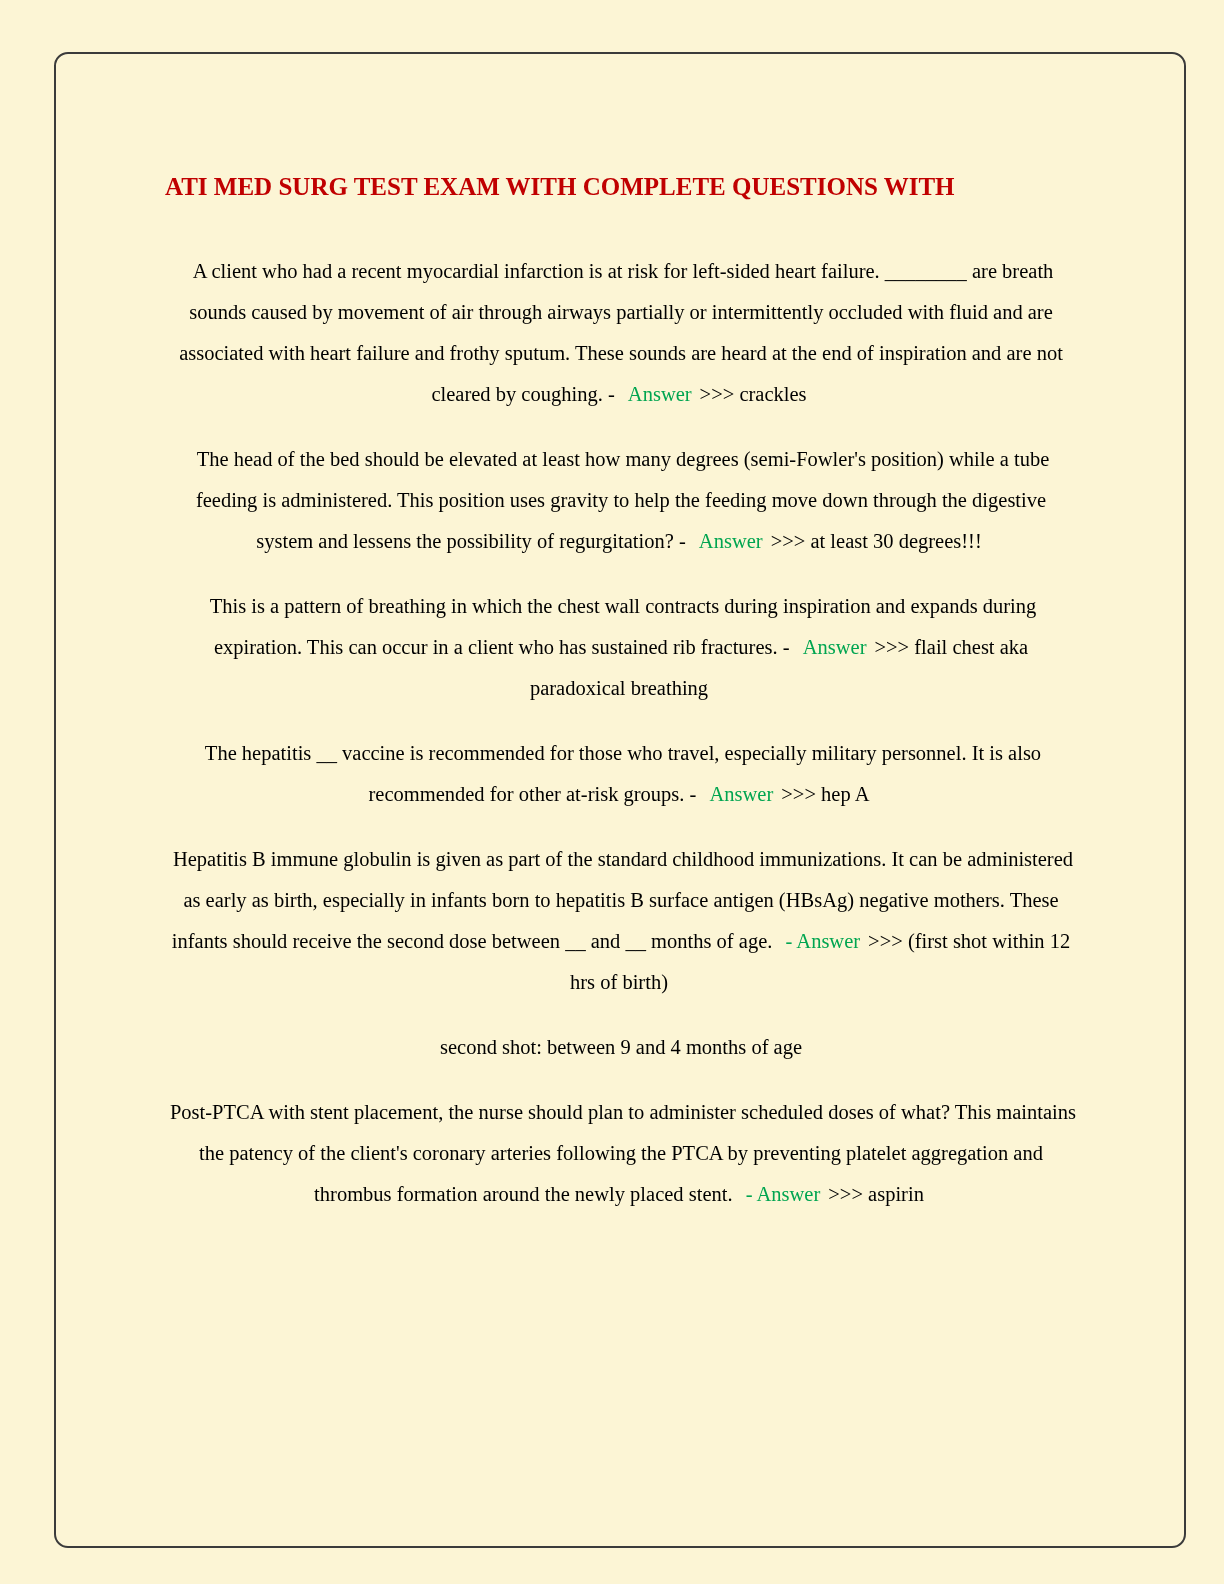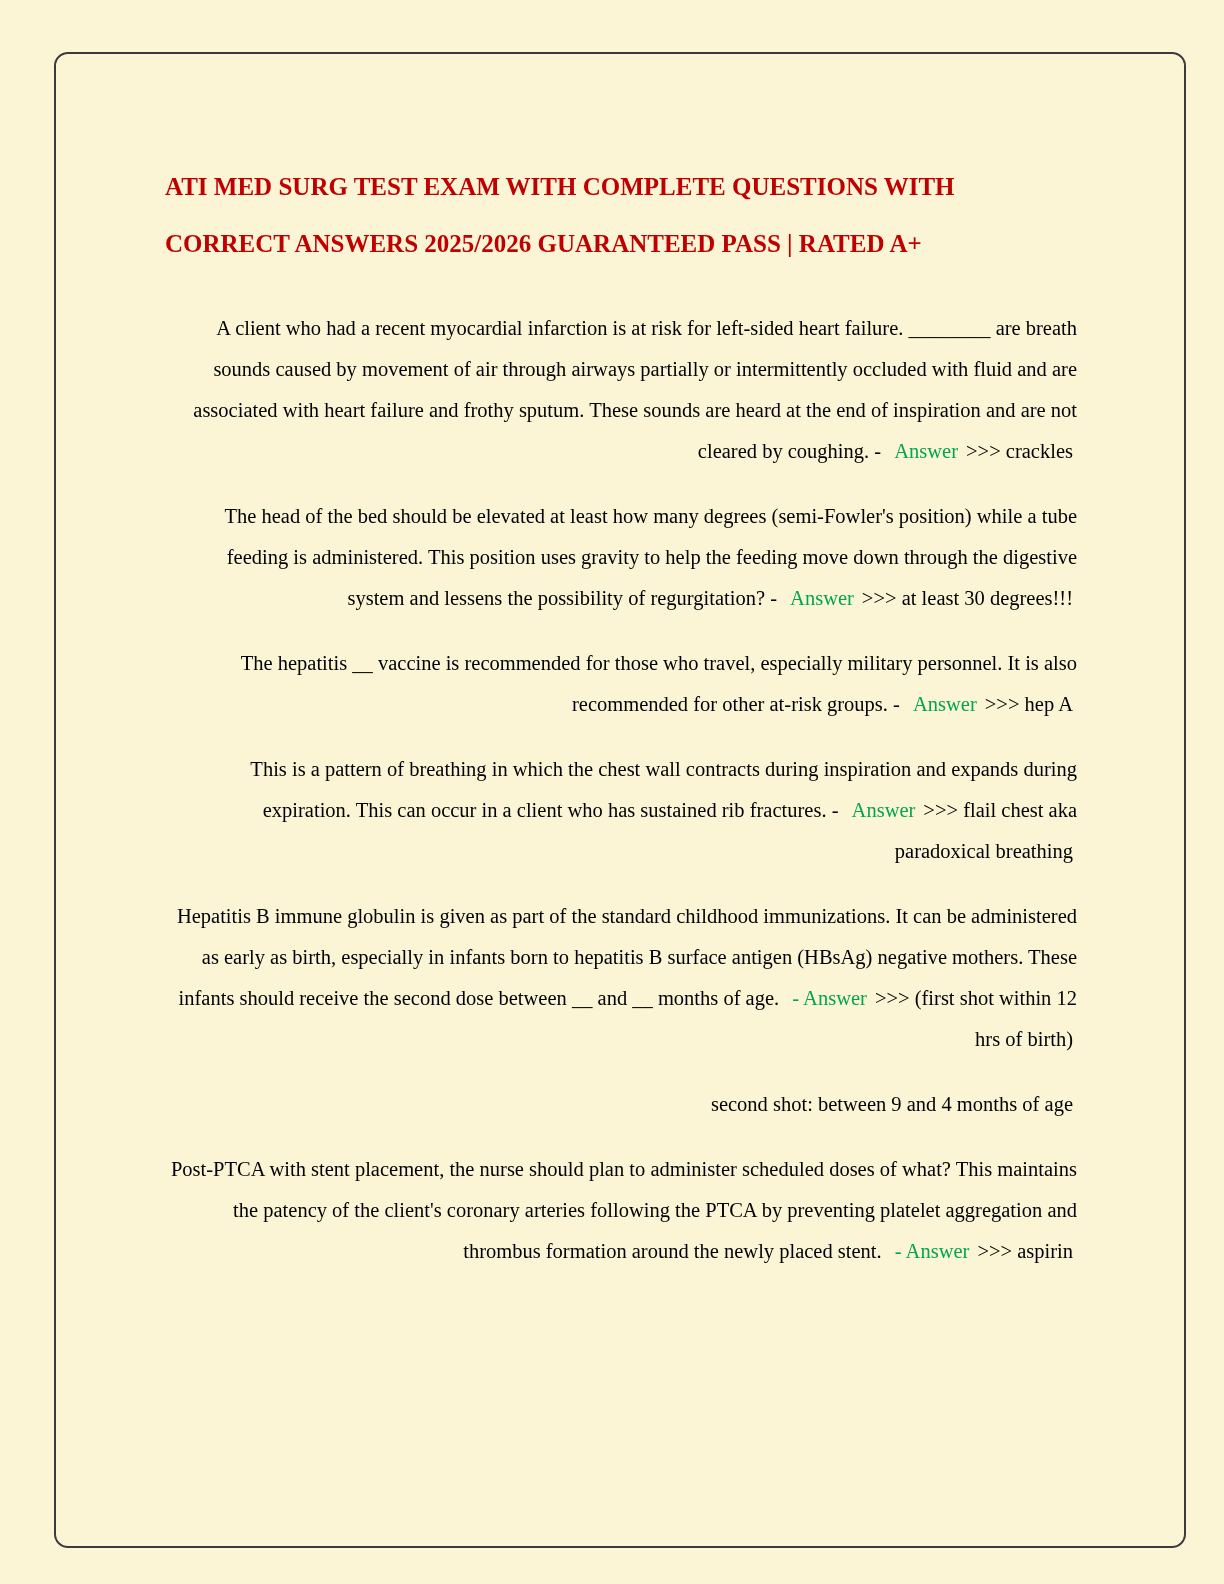--- a/index.html
+++ b/index.html
@@ -42,39 +42,38 @@
     font-weight: bold;
     line-height: 49px;
     margin-bottom: 24px;
   }
   .title-line { display: block; }
   #paragraphs p {
     color: var(--body-color);
     font-size: 20.5px;
     line-height: 41px;
     margin: 0 0 16px 0;
-    text-align: right;
+    text-align: center;
   }
   .seg-body { color: var(--body-color); }
   .seg-answer { color: var(--answer-color); }
 </style>
 </head>
 <body>
 
 <div class="page">
   <div class="frame">
     <div class="content">
       <h1 class="title">
         <span class="title-line">ATI MED SURG TEST EXAM WITH COMPLETE QUESTIONS WITH</span>
-        <span class="title-line">CORRECT ANSWERS 2025/2026 GUARANTEED PASS | RATED A+</span>
       </h1>
       <div id="paragraphs">
           <p><span class="seg-body">A client who had a recent myocardial infarction is at risk for left-sided heart failure. ________ are breath sounds caused by movement of air through airways partially or intermittently occluded with fluid and are associated with heart failure and frothy sputum. These sounds are heard at the end of inspiration and are not cleared by coughing. - </span><span class="seg-answer">Answer</span><span class="seg-body">&gt;&gt;&gt; crackles</span></p>
           <p><span class="seg-body">The head of the bed should be elevated at least how many degrees (semi-Fowler's position) while a tube feeding is administered. This position uses gravity to help the feeding move down through the digestive system and lessens the possibility of regurgitation? - </span><span class="seg-answer">Answer</span><span class="seg-body">&gt;&gt;&gt; at least 30 degrees!!!</span></p>
+          <p><span class="seg-body">This is a pattern of breathing in which the chest wall contracts during inspiration and expands during expiration. This can occur in a client who has sustained rib fractures. - </span><span class="seg-answer">Answer</span><span class="seg-body">&gt;&gt;&gt; flail chest aka paradoxical breathing</span></p>
           <p><span class="seg-body">The hepatitis __ vaccine is recommended for those who travel, especially military personnel. It is also recommended for other at-risk groups. - </span><span class="seg-answer">Answer</span><span class="seg-body">&gt;&gt;&gt; hep A</span></p>
-          <p><span class="seg-body">This is a pattern of breathing in which the chest wall contracts during inspiration and expands during expiration. This can occur in a client who has sustained rib fractures. - </span><span class="seg-answer">Answer</span><span class="seg-body">&gt;&gt;&gt; flail chest aka paradoxical breathing</span></p>
           <p><span class="seg-body">Hepatitis B immune globulin is given as part of the standard childhood immunizations. It can be administered as early as birth, especially in infants born to hepatitis B surface antigen (HBsAg) negative mothers. These infants should receive the second dose between __ and __ months of age. </span><span class="seg-answer">- Answer</span><span class="seg-body">&gt;&gt;&gt; (first shot within 12 hrs of birth)</span></p>
           <p><span class="seg-body">second shot: between 9 and 4 months of age</span></p>
           <p><span class="seg-body">Post-PTCA with stent placement, the nurse should plan to administer scheduled doses of what? This maintains the patency of the client's coronary arteries following the PTCA by preventing platelet aggregation and thrombus formation around the newly placed stent. </span><span class="seg-answer">- Answer</span><span class="seg-body">&gt;&gt;&gt; aspirin</span></p>
         </div>
     </div>
   </div>
 </div>
 
 </body></html>

